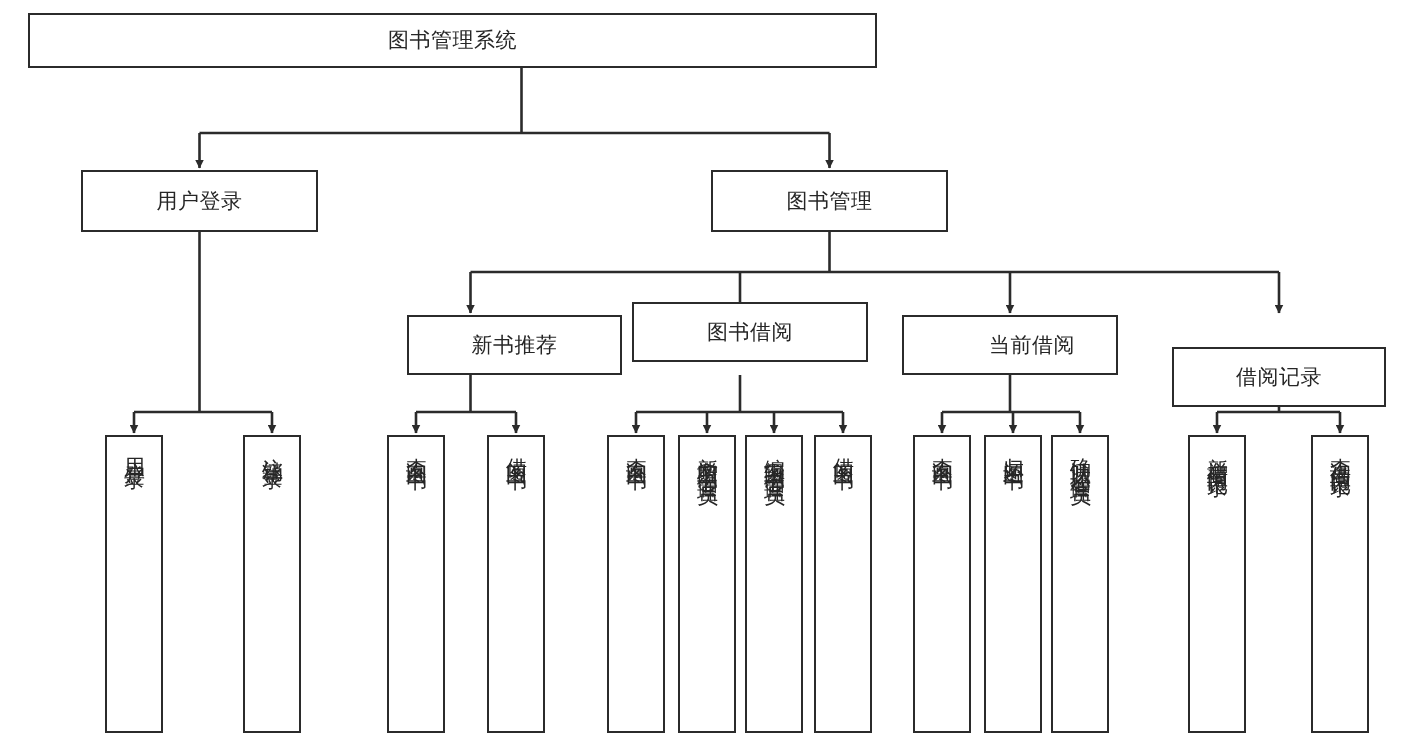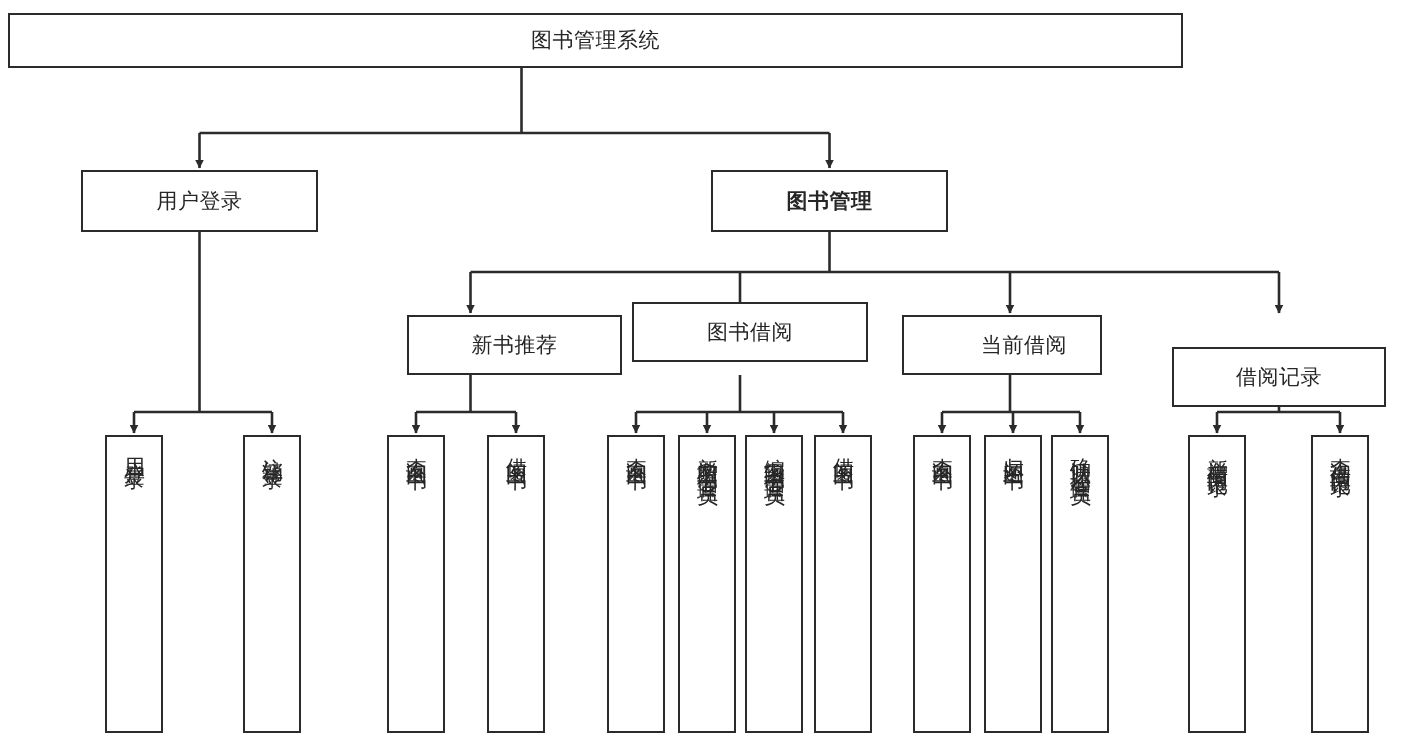--- a/index.html
+++ b/index.html
@@ -112,36 +112,36 @@
         <path d="M 1013 412 L 1013 433" marker-end="url(#arrowhead)"></path>
         <path d="M 1080 412 L 1080 433" marker-end="url(#arrowhead)"></path>
         <path d="M 1279 375 L 1279 412"></path>
         <path d="M 1217 412 L 1340 412"></path>
         <path d="M 1217 412 L 1217 433" marker-end="url(#arrowhead)"></path>
         <path d="M 1340 412 L 1340 433" marker-end="url(#arrowhead)"></path>
       </g>
   </svg>
 
   <div id="node-layer">
-      <div class="node-box" style="left: 8px; top: 13px; width: 1175px; height: 55px; border-color: rgb(43, 43, 43); background: rgb(255, 255, 255);">
+      <div class="node-box" style="left: 28px; top: 13px; width: 849px; height: 55px; border-color: rgb(43, 43, 43); background: rgb(255, 255, 255);">
         <span class="node-label-h" style="color: rgb(38, 38, 38);">图书管理系统</span>
       </div>
       <div class="node-box" style="left: 81px; top: 170px; width: 237px; height: 62px; border-color: rgb(43, 43, 43); background: rgb(255, 255, 255);">
         <span class="node-label-h" style="color: rgb(38, 38, 38);">用户登录</span>
       </div>
-      <div class="node-box" style="left: 711px; top: 170px; width: 237px; height: 62px; border-color: rgb(43, 43, 43); background: rgb(255, 255, 255); font-weight: bold;">
+      <div class="node-box" style="left: 711px; top: 170px; width: 237px; height: 62px; border-color: rgb(43, 43, 43); background: rgb(255, 255, 255);">
         <span class="node-label-h" style="color: rgb(38, 38, 38);">图书管理</span>
       </div>
       <div class="node-box" style="left: 363px; top: 315px; width: 215px; height: 60px; border-color: rgb(43, 43, 43); background: rgb(255, 255, 255); margin-left: 44px;">
         <span class="node-label-h" style="color: rgb(38, 38, 38);">新书推荐</span>
       </div>
       <div class="node-box" style="left: 632px; top: 302px; width: 236px; height: 60px; border-color: rgb(43, 43, 43); background: rgb(255, 255, 255);">
         <span class="node-label-h" style="color: rgb(38, 38, 38);">图书借阅</span>
       </div>
-      <div class="node-box" style="left: 902px; top: 315px; width: 200px; height: 60px; border-color: rgb(43, 43, 43); background: rgb(255, 255, 255); padding-left: 44px;">
+      <div class="node-box" style="left: 902px; top: 315px; width: 216px; height: 60px; border-color: rgb(43, 43, 43); background: rgb(255, 255, 255); padding-left: 44px;">
         <span class="node-label-h" style="color: rgb(38, 38, 38);">当前借阅</span>
       </div>
       <div class="node-box" style="left: 1172px; top: 315px; width: 214px; height: 60px; border-color: rgb(43, 43, 43); background: rgb(255, 255, 255); margin-top: 32px;">
         <span class="node-label-h" style="color: rgb(38, 38, 38);">借阅记录</span>
       </div>
       <div class="node-box vertical" style="left: 105px; top: 435px; width: 58px; height: 298px; border-color: rgb(43, 43, 43); background: rgb(255, 255, 255);">
         <span class="node-label-v" style="color: rgb(38, 38, 38);">用户登录</span>
       </div>
       <div class="node-box vertical" style="left: 243px; top: 435px; width: 58px; height: 298px; border-color: rgb(43, 43, 43); background: rgb(255, 255, 255);">
         <span class="node-label-v" style="color: rgb(38, 38, 38);">注销登录</span>

